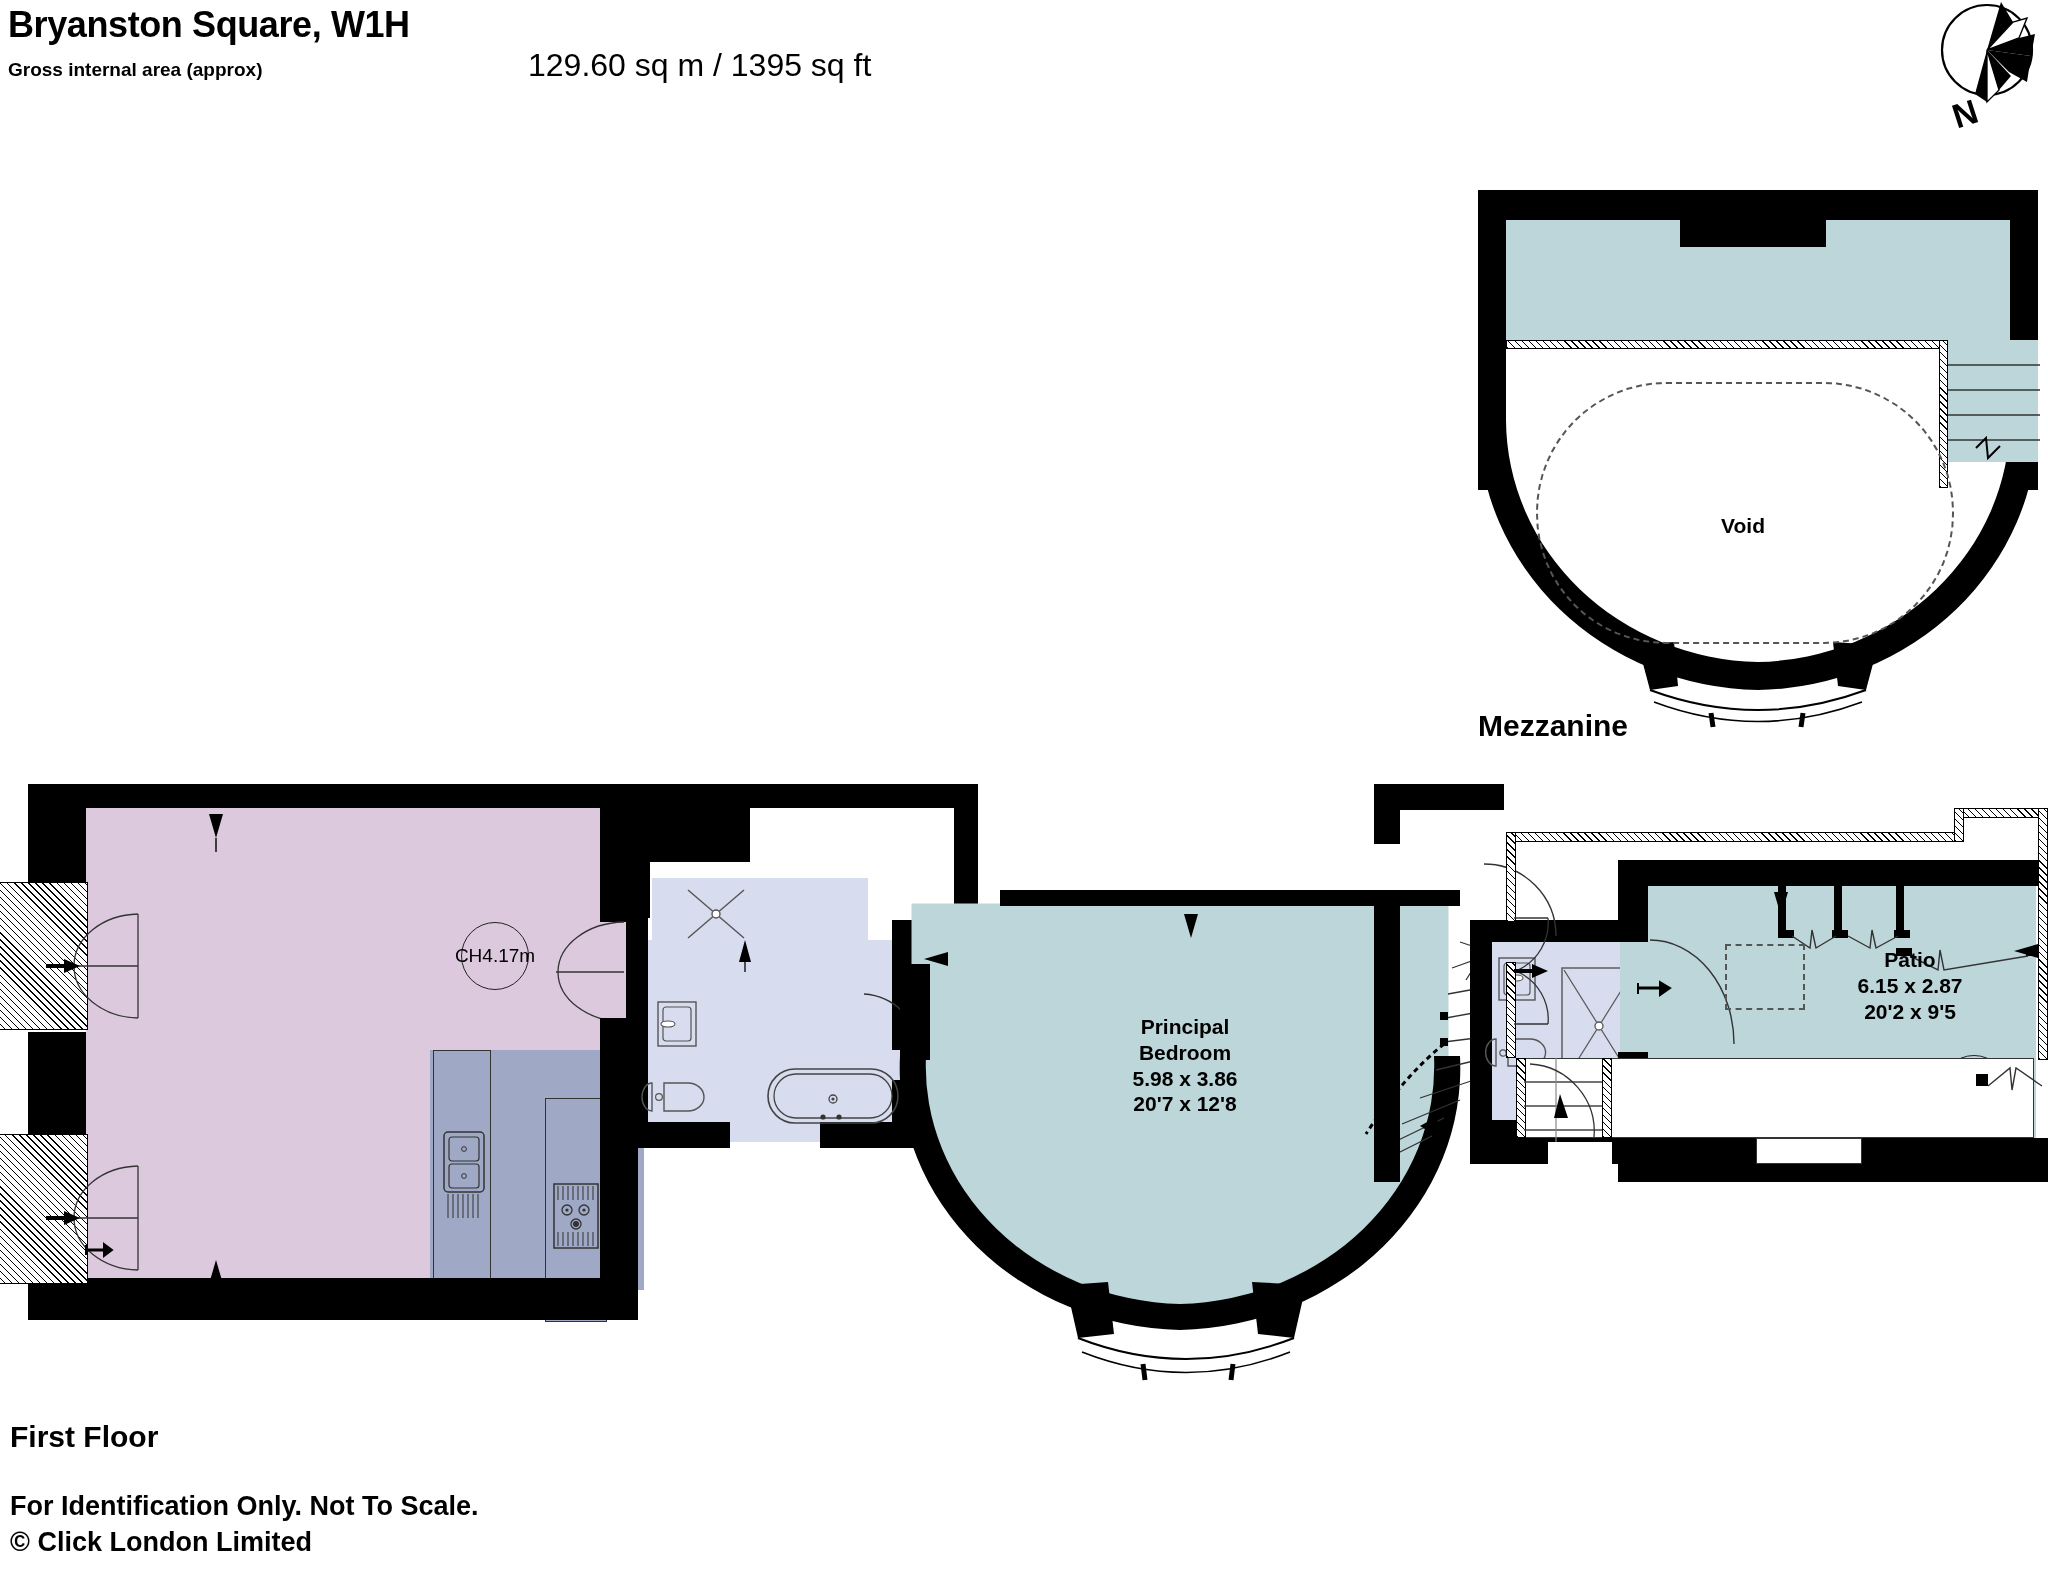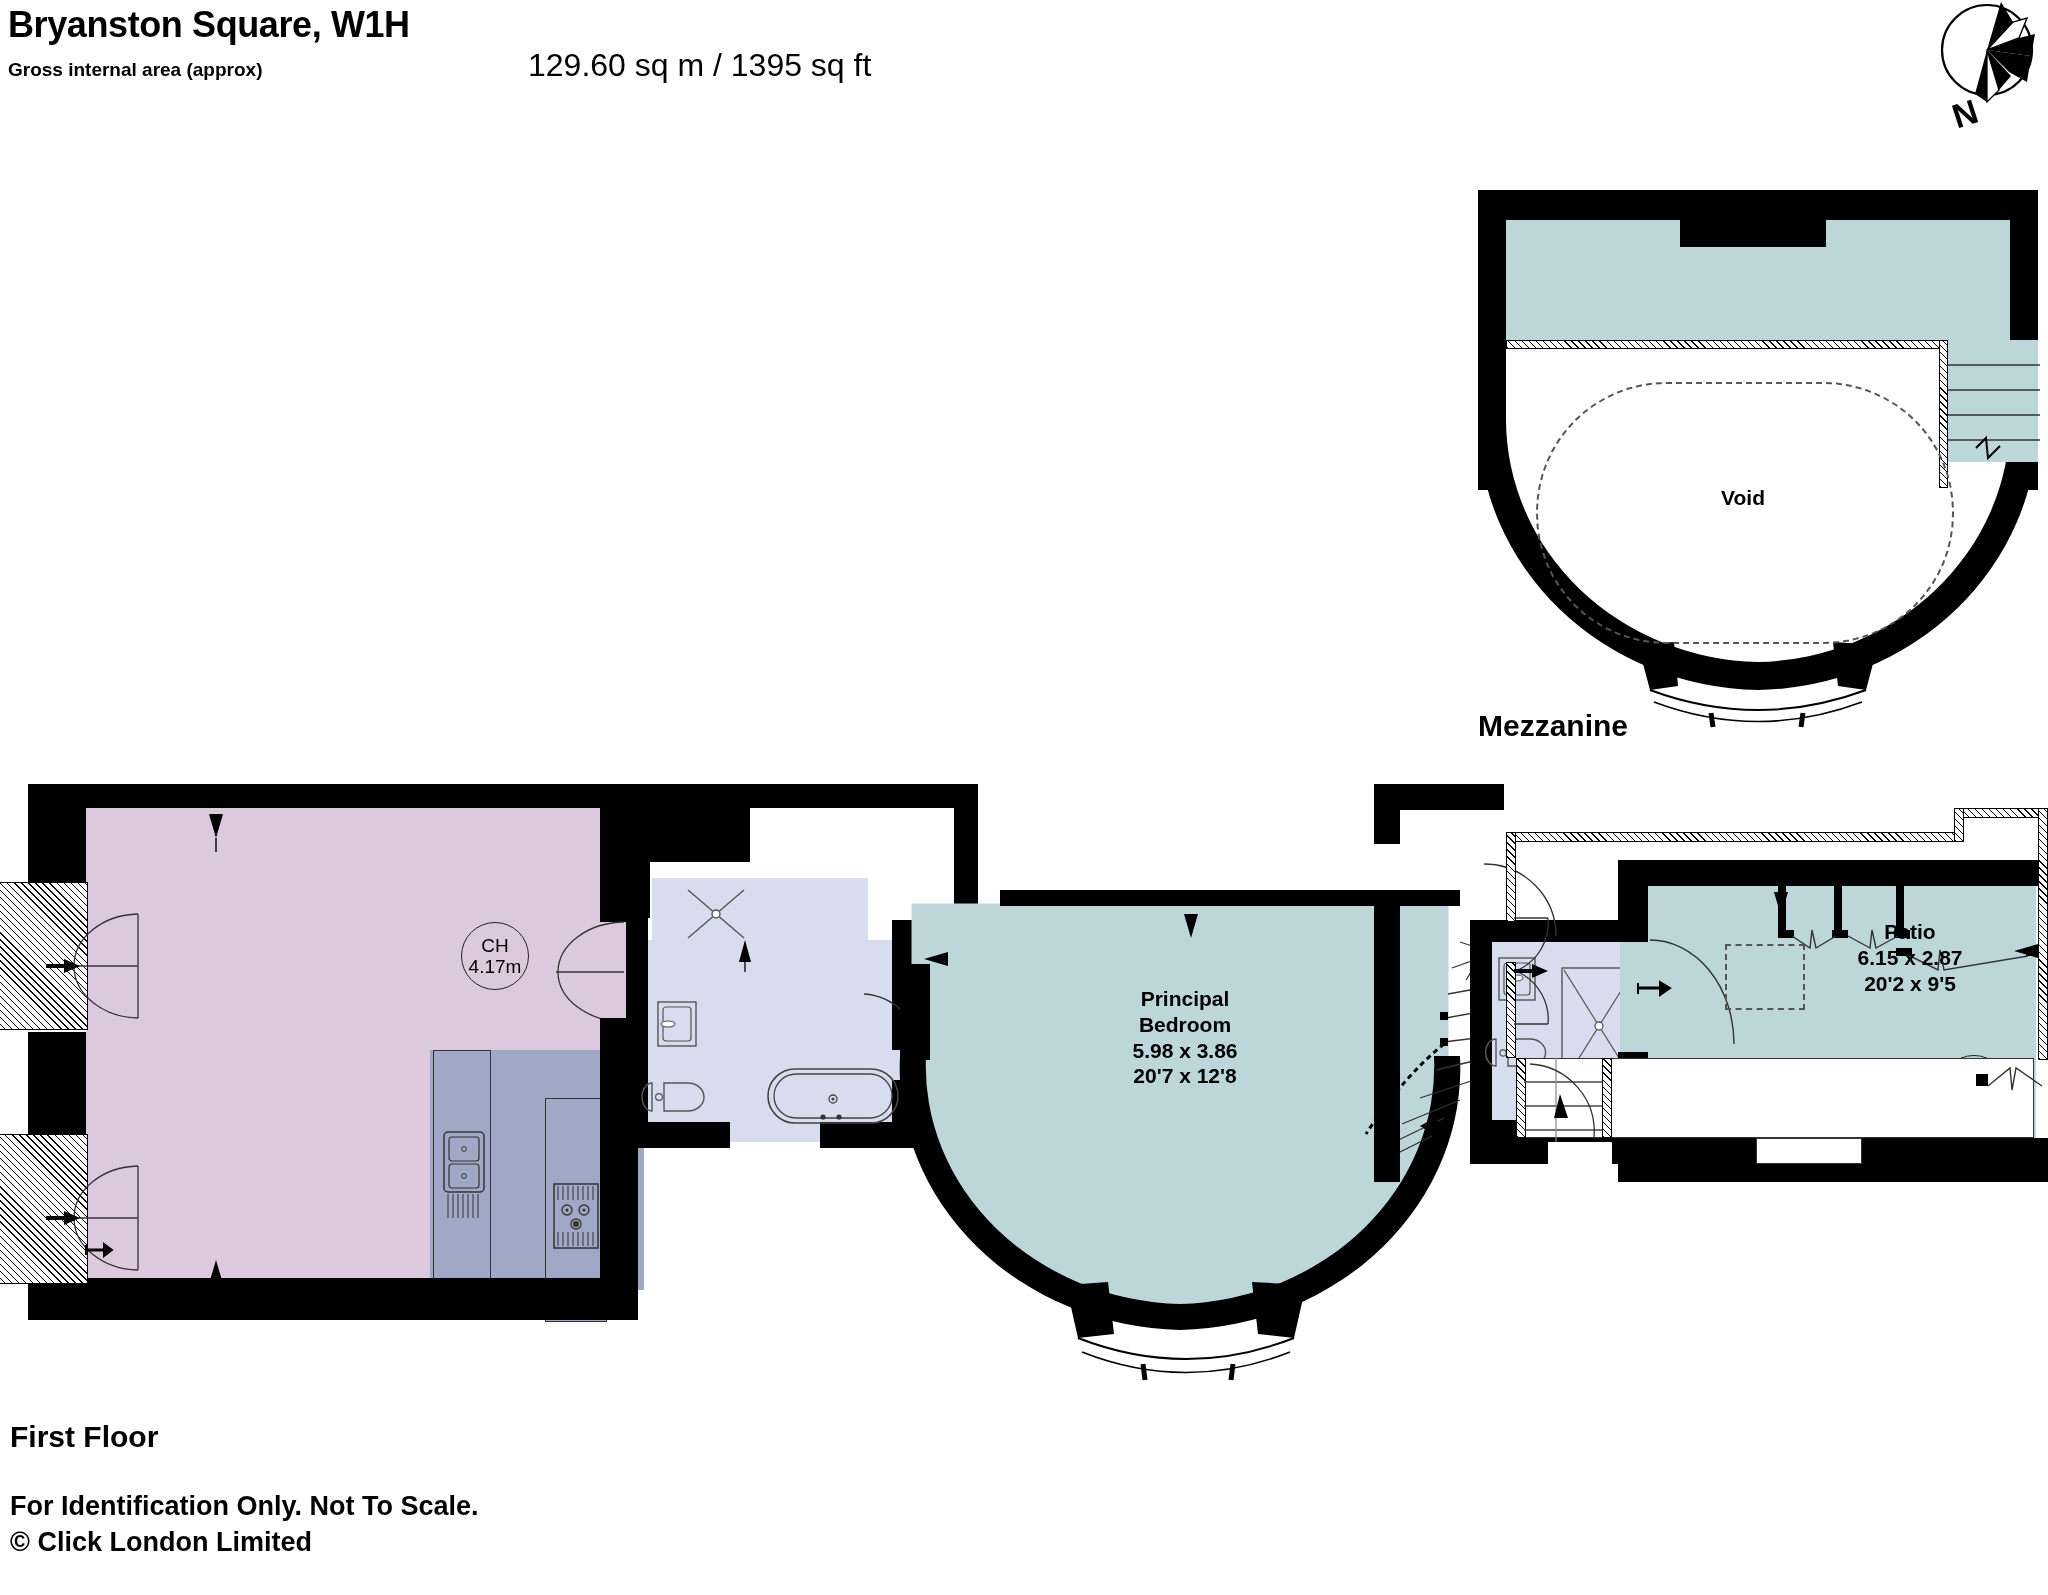--- a/index.html
+++ b/index.html
@@ -31,26 +31,26 @@
   .blue{background:#9fa8c4;}
   .teal{background:#bcd6da;}
   .lav{background:#d7dcee;}
   .hatch{position:absolute;background:
      repeating-linear-gradient(45deg,#000 0 1px,transparent 1px 5px);
      border:1px solid #000;box-sizing:border-box;background-color:#fff;}
   .outline{position:absolute;border:1.5px solid #333;box-sizing:border-box;}
   .dash{position:absolute;border:2px dashed #555;box-sizing:border-box;}
 
   .rlabel{position:absolute;text-align:center;font-weight:bold;
-          line-height:1.23;white-space:nowrap;}
+          line-height:1.23;white-space:nowrap;margin-top:28px;}
   .rlabel .nm{font-size:21px;}
   .rlabel .dim{font-size:21px;}
 
   .chcircle{position:absolute;border:1.6px solid #222;border-radius:50%;
-     display:flex;flex-direction:column;align-items:center;justify-content:center;
+     display:flex;flex-direction:row;align-items:center;justify-content:center;
      font-size:19px;line-height:1.12;font-weight:normal;background:transparent;}
 
   svg{position:absolute;overflow:visible;}
 </style>
 </head>
 <body>
 
 <div class="abs" id="header">
   <div id="title">Bryanston Square, W1H</div>
 

